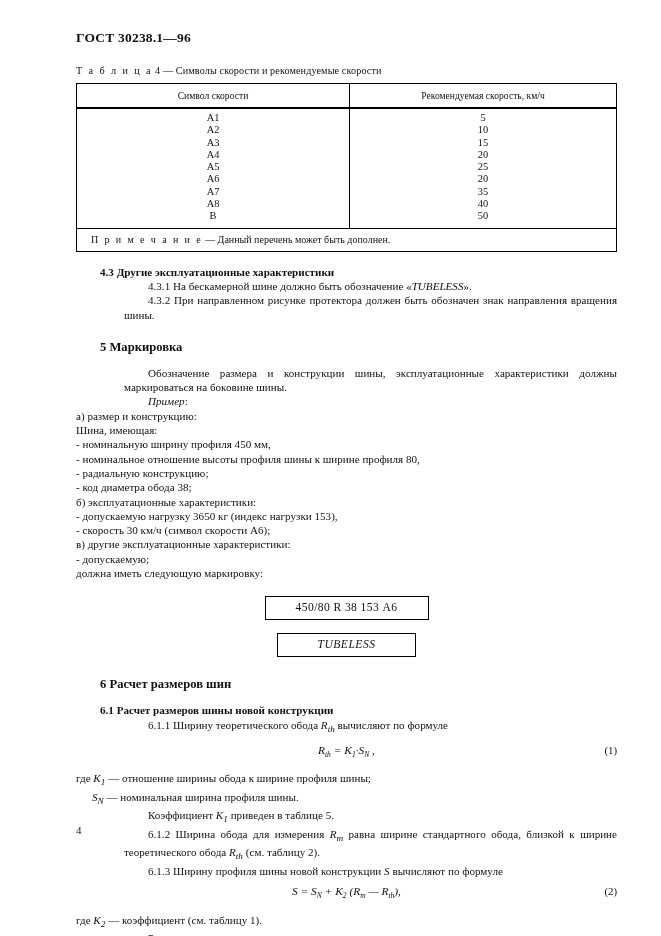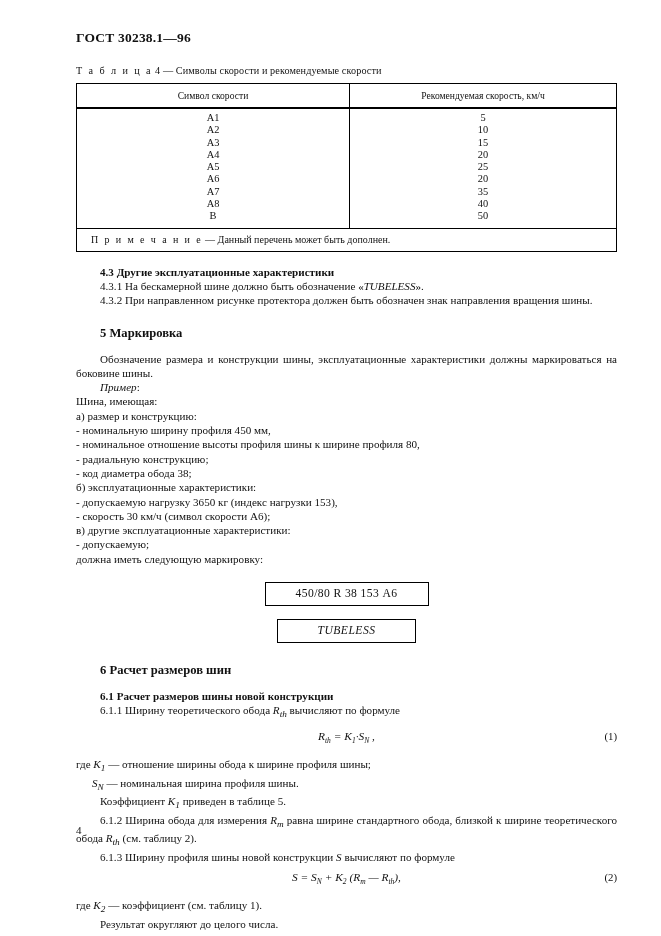--- a/index.html
+++ b/index.html
@@ -86,21 +86,21 @@
   .col-left { width: 272px; }
 
   
   p.body {
     margin: 0;
     font-size: 11.1px;
     line-height: 14.3px;
     text-align: justify;
     text-justify: inter-word;
   }
-  p.ind { text-indent: 24px; }
+  p.ind { text-indent: 24px; margin-left: 48px; }
   p.noind { text-indent: 0; }
   .h-sub {
     font-weight: bold;
     font-size: 11.1px;
     line-height: 14.3px;
     margin: 0;
     text-indent: 24px;
   }
   .h-sec {
     font-weight: bold;
@@ -221,22 +221,22 @@
     <div class="h-sub">4.3  Другие эксплуатационные характеристики</div>
     <p class="body ind"><span>4.3.1  На бескамерной шине должно быть обозначение «</span><span class="ital">TUBELESS</span><span>».</span></p>
     <p class="body ind">4.3.2  При направленном рисунке протектора должен быть обозначен знак направления вращения шины.</p>
 
     <div class="gap-18"></div>
 
     <div class="h-sec">5  Маркировка</div>
     <div class="gap-11"></div>
     <p class="body ind">Обозначение размера и конструкции шины, эксплуатационные характеристики должны маркироваться на боковине шины.</p>
     <p class="body ind"><span class="ital">Пример</span><span>:</span></p>
+    <p class="body noind">а)  размер и конструкцию:</p>
     <p class="body noind">Шина, имеющая:</p>
-    <p class="body noind">а)  размер и конструкцию:</p>
     <p class="body noind">-  номинальную ширину профиля 450 мм,</p>
     <p class="body noind">-  номинальное отношение высоты профиля шины к ширине профиля 80,</p>
     <p class="body noind">-  радиальную конструкцию;</p>
     <p class="body noind">-  код диаметра обода 38;</p>
     <p class="body noind">б)  эксплуатационные характеристики:</p>
     <p class="body noind">-  допускаемую нагрузку 3650 кг (индекс нагрузки 153),</p>
     <p class="body noind">-  скорость 30 км/ч (символ скорости А6);</p>
     <p class="body noind">в)  другие эксплуатационные характеристики:</p>
     <p class="body noind">-  допускаемую;</p>
     <p class="body noind">должна иметь следующую маркировку:</p>

